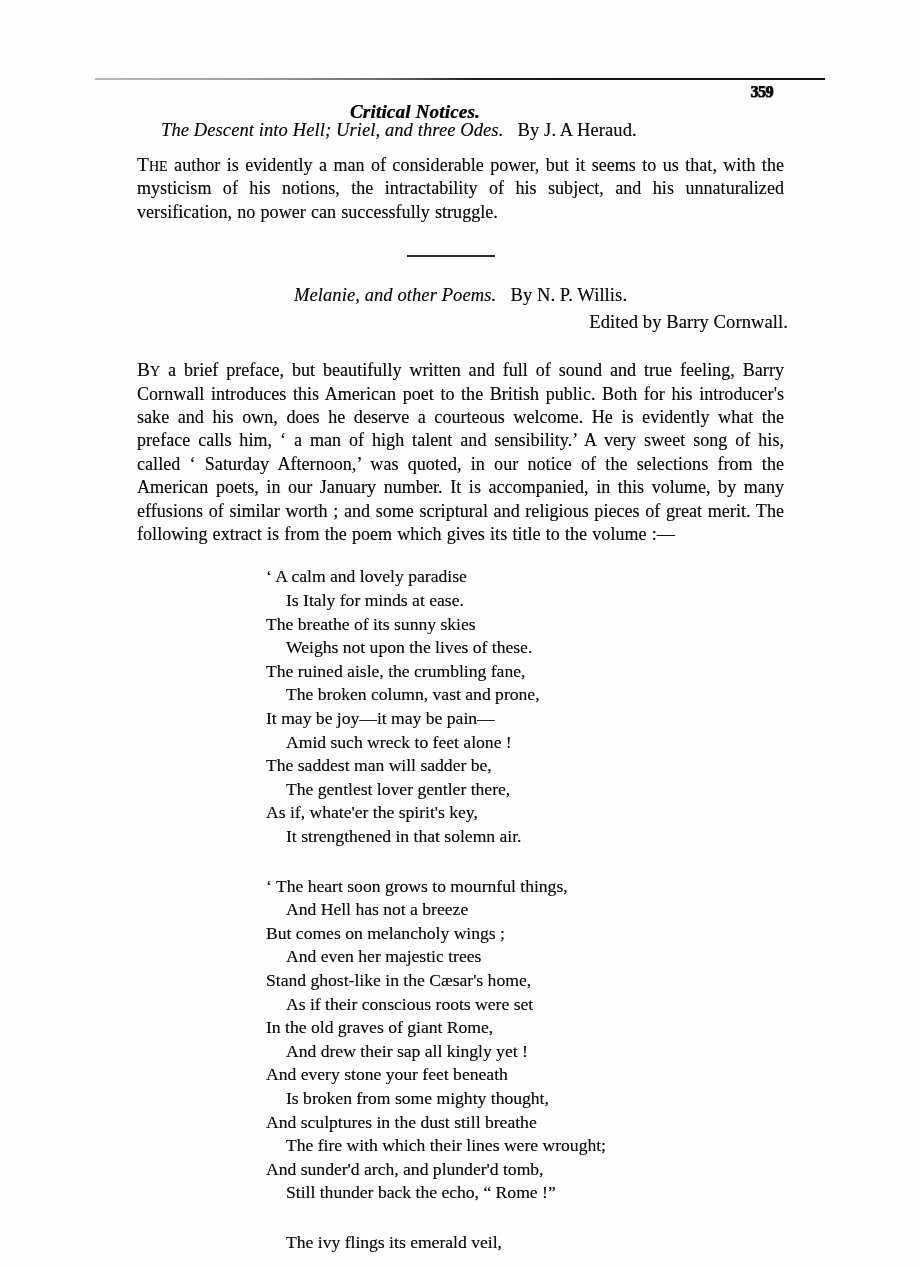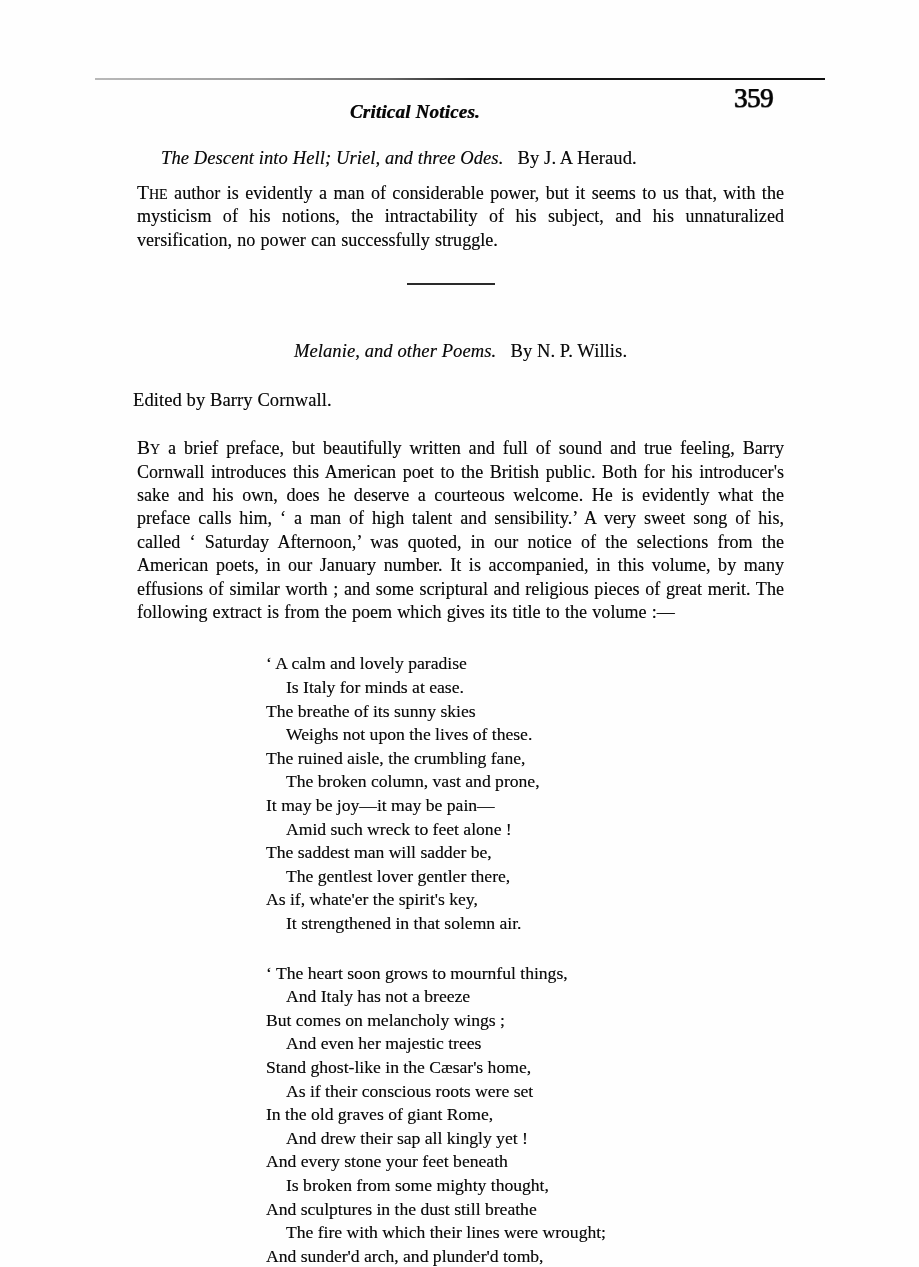--- a/index.html
+++ b/index.html
@@ -48,22 +48,22 @@
     font-weight: bold;
     font-size: 19px;
     letter-spacing: 0.2px;
     color: #070707;
     text-shadow: 0.4px 0 0 rgba(0,0,0,0.55), -0.3px 0.3px 0 rgba(0,0,0,0.35);
   }
   .head-folio {
     position: absolute;
     right: 52px;
     top: 5px;
-    font-weight: normal;
-    font-size: 27px;
+    font-weight: bold;
+    font-size: 16px;
     color: #050505;
     letter-spacing: -0.5px;
     text-shadow: 0.7px 0 0 rgba(0,0,0,0.7), -0.6px 0.2px 0 rgba(0,0,0,0.6), 0 0.6px 0 rgba(0,0,0,0.45);
   }
 
   
   .column {
     position: absolute;
     left: 133px;
     top: 120px;
@@ -80,21 +80,21 @@
   }
   .work-title .roman {
     font-style: normal;
   }
   .work-title-centered {
     text-align: center;
     padding-left: 0;
     margin: 0;
   }
   .work-subtitle {
-    text-align: left;
+    text-align: right;
     font-size: 18.5px;
     font-style: normal;
     margin: 6px 0 0 0;
     letter-spacing: 0.1px;
   }
 
   p.body-text {
     font-size: 18px;
     line-height: 23.4px;
     text-align: justify;
@@ -132,21 +132,20 @@
     white-space: pre;
     display: block;
   }
   .line.indent {
     padding-left: 20px;
   }
 
   
   .inky {
     text-shadow: 0.25px 0 0 rgba(0,0,0,0.30), -0.2px 0.15px 0 rgba(0,0,0,0.18);
-    margin-top: 28px;
   }
 </style>
 </head>
 <body>
 
 <div class="page">
 
   <div class="running-head">
     <div class="head-rule"></div>
     <div class="head-title">Critical Notices.</div>
@@ -181,21 +180,21 @@
         <span class="line">It may be joy—it may be pain—</span>
         <span class="line indent">Amid such wreck to feet alone !</span>
         <span class="line">The saddest man will sadder be,</span>
         <span class="line indent">The gentlest lover gentler there,</span>
         <span class="line">As if, whate'er the spirit's key,</span>
         <span class="line indent">It strengthened in that solemn air.</span>
       </div>
 
       <div class="stanza">
         <span class="line">‘ The heart soon grows to mournful things,</span>
-        <span class="line indent">And Italy has not a breeze</span>
+        <span class="line indent">And Hell has not a breeze</span>
         <span class="line">But comes on melancholy wings ;</span>
         <span class="line indent">And even her majestic trees</span>
         <span class="line">Stand ghost-like in the Cæsar's home,</span>
         <span class="line indent">As if their conscious roots were set</span>
         <span class="line">In the old graves of giant Rome,</span>
         <span class="line indent">And drew their sap all kingly yet !</span>
         <span class="line">And every stone your feet beneath</span>
         <span class="line indent">Is broken from some mighty thought,</span>
         <span class="line">And sculptures in the dust still breathe</span>
         <span class="line indent">The fire with which their lines were wrought;</span>

